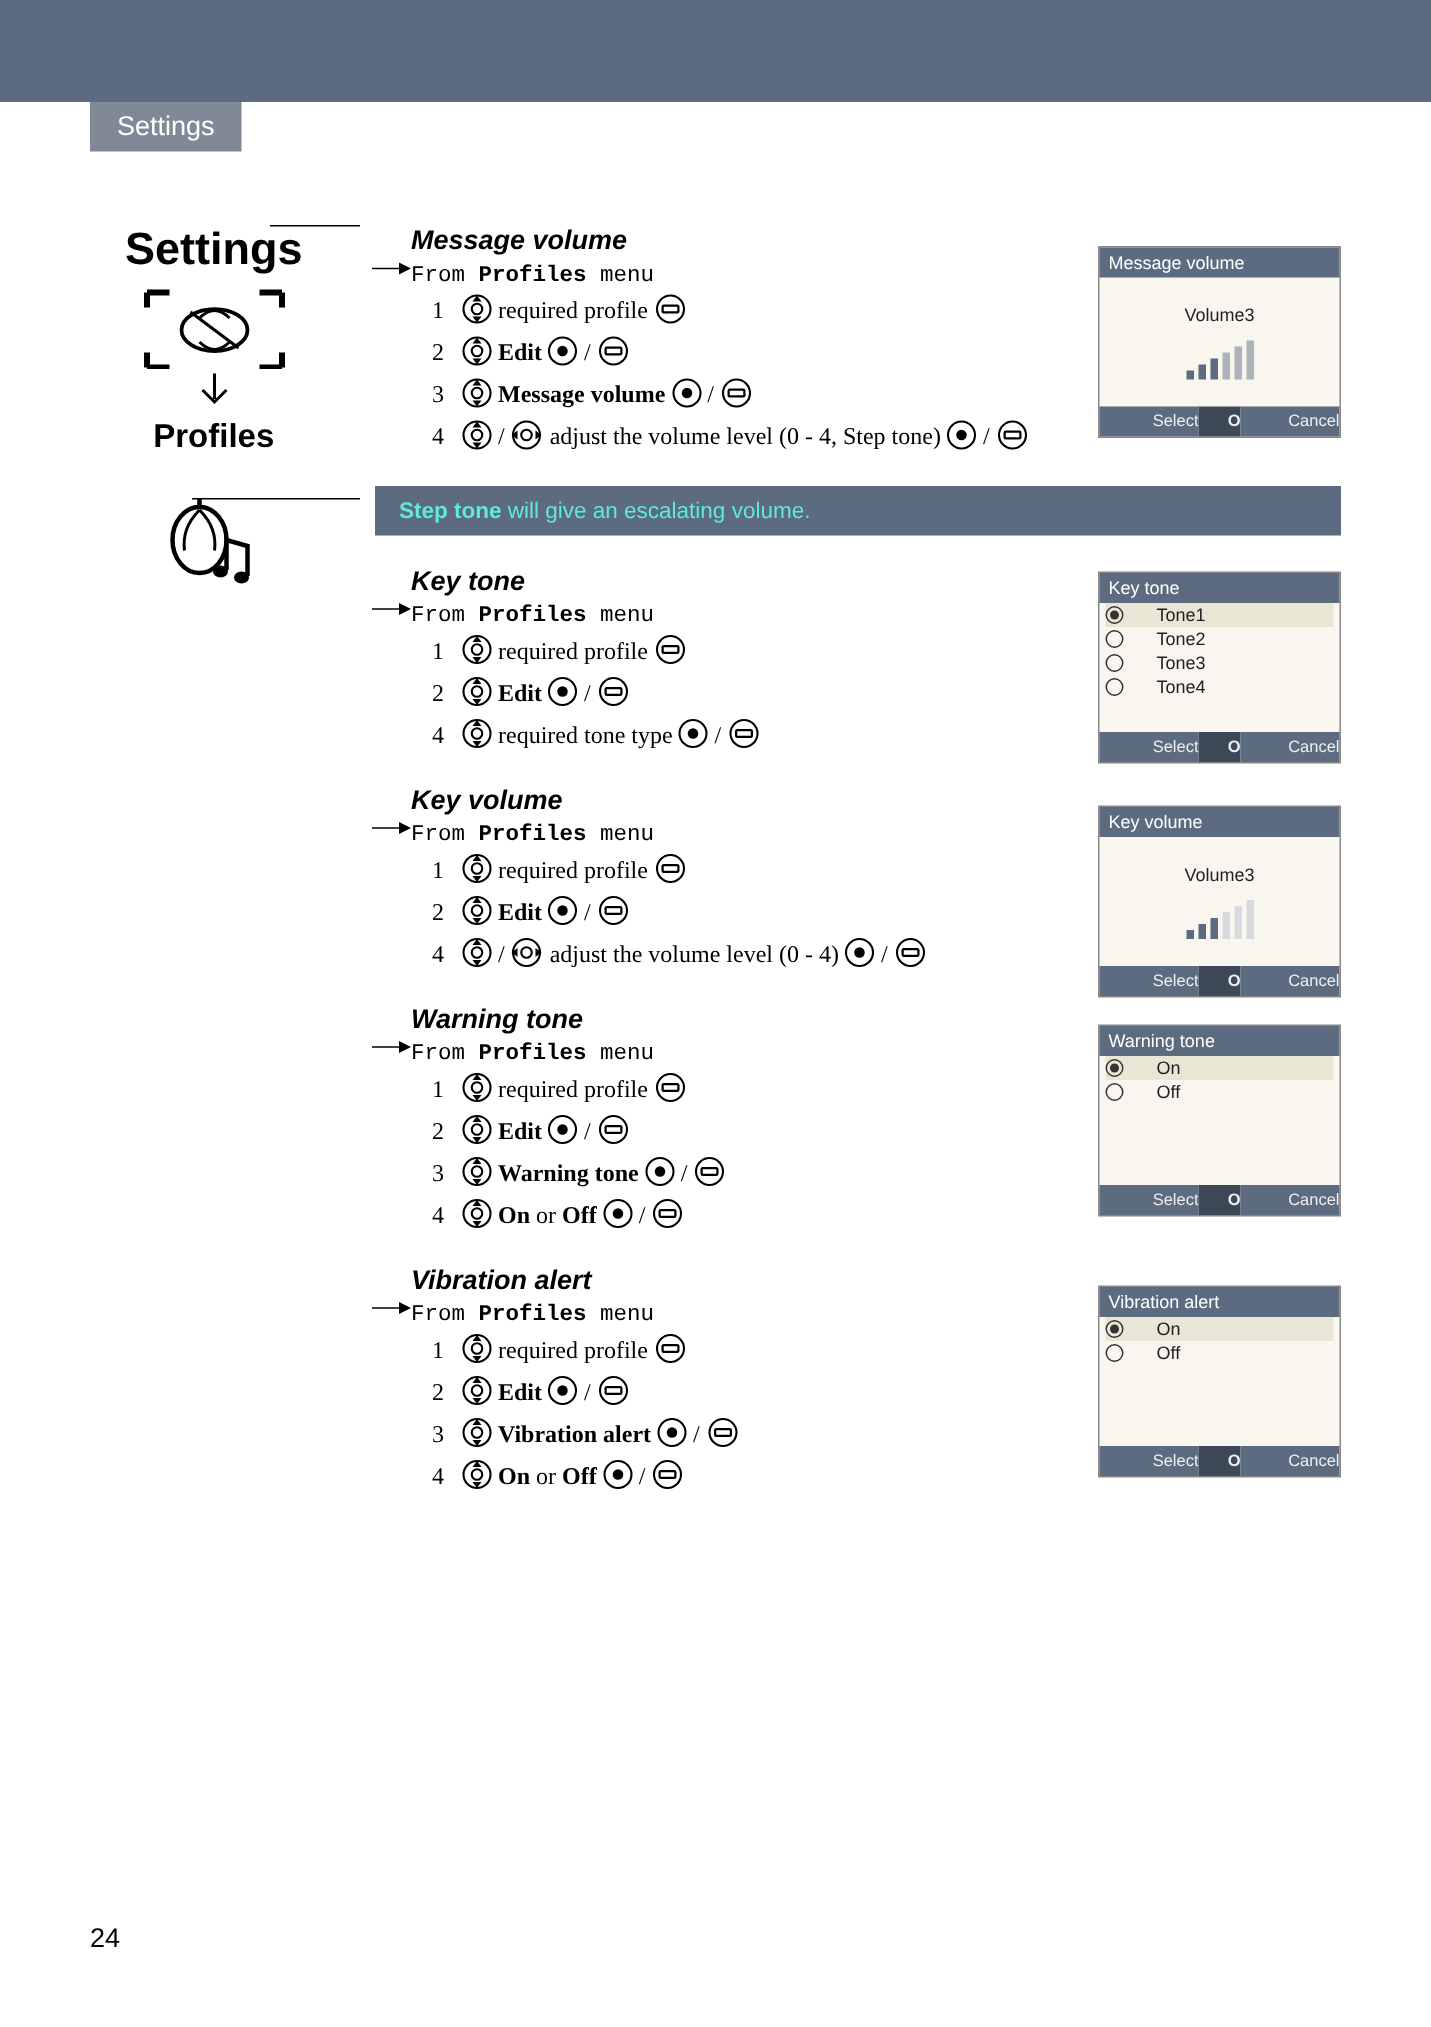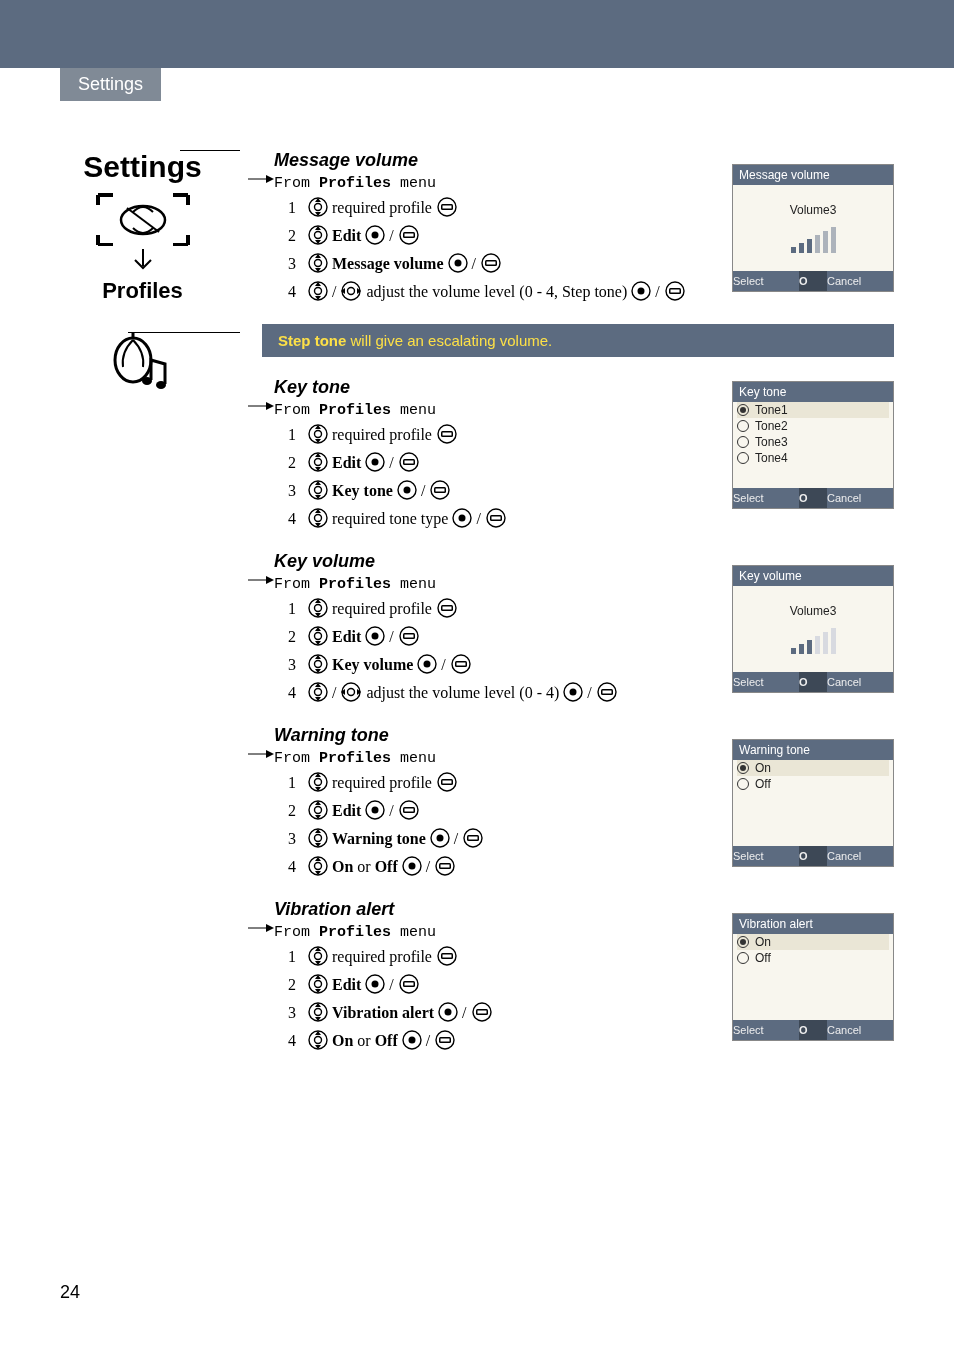--- a/index.html
+++ b/index.html
@@ -21,32 +21,32 @@
   .from-line b { font-weight: bold; }
   .arrow-line { position: absolute; left: -26px; top: 24px; }
   .arrow-line svg { display: block; }
 
   ol.steps { list-style: none; padding: 0; margin: 2px 0 0 14px; }
   ol.steps li { font-size: 16px; line-height: 28px; white-space: nowrap; font-family: Liberation Serif, serif; }
   ol.steps li .num { display: inline-block; width: 16px; text-align: left; }
   ol.steps li .icon { vertical-align: -4px; }
   ol.steps li b { font-weight: bold; }
 
-  .note-bar { background: #5c6b80; color: #fde047; padding: 8px 16px; margin: 16px 0 20px 12px; font-size: 15px; }
+  .note-bar { background: #5c6b80; color: #5eead4; padding: 8px 16px; margin: 16px 0 20px 0; font-size: 15px; }
   .note-bar b { font-weight: bold; }
 
   
   .mini-screen { position: absolute; right: 0; width: 160px; height: 126px; border: 1px solid #888; background: #f8f6ee; font-family: Arial, sans-serif; font-size: 12px; color: #222; }
   .mini-screen .titlebar { background: #5c6b80; color: #fff; padding: 3px 6px; font-size: 12px; font-weight: normal; }
   .mini-screen .body { padding: 6px 10px; }
   .mini-screen .body .centered { text-align: center; margin-top: 12px; }
   .mini-screen .softkeys { position: absolute; bottom: 0; left: 0; right: 0; display: flex; height: 20px; font-size: 11px; color: #eee; }
-  .mini-screen .softkeys .sk { flex: 1; background: #5c6b80; text-align: left; line-height: 20px; }
+  .mini-screen .softkeys .sk { flex: 1; background: #5c6b80; text-align: right; line-height: 20px; }
   .mini-screen .softkeys .sk.center { width: 28px; flex: 0 0 28px; background: #3d4856; font-weight: bold; }
-  .radio-row { display: flex; align-items: center; gap: 6px; line-height: 16px; }
+  .radio-row { display: flex; align-items: center; gap: 22px; line-height: 16px; }
   .radio-dot { width: 10px; height: 10px; border: 1px solid #333; border-radius: 50%; display: inline-block; position: relative; }
   .radio-row.sel { background: #eae6d6; }
   .radio-row.sel .radio-dot::after { content: ""; position: absolute; inset: 2px; background: #333; border-radius: 50%; }
   .vol-bars { display: flex; align-items: flex-end; justify-content: center; gap: 3px; height: 30px; margin-top: 6px; }
   .vol-bars span { width: 5px; background: #adb3bb; }
   .vol-bars.dim span { background: #d8dae0; }
   .vol-bars span.on { background: #5c6b80; }
 
   .page-num { position: absolute; left: 60px; bottom: 48px; font-size: 18px; }
 
@@ -255,39 +255,20 @@
                 <circle cx="10" cy="10" r="9" fill="none" stroke="#000" stroke-width="1.4"></circle>
                 <circle cx="10" cy="10" r="3.5" fill="#000"></circle>
               </svg>
             /
             <svg class="icon" width="22" height="20">
                 <circle cx="11" cy="10" r="9" fill="none" stroke="#000" stroke-width="1.4"></circle>
                 <rect x="5" y="7" width="12" height="6" rx="1.5" fill="#000"></rect>
                 <rect x="6.5" y="8.5" width="9" height="3" fill="#fff"></rect>
               </svg>
           </li>
-          <li><span class="num">3</span>
-            <svg class="icon" width="20" height="20">
-                <circle cx="10" cy="10" r="9" fill="none" stroke="#000" stroke-width="1.4"></circle>
-                <circle cx="10" cy="10" r="3.5" fill="none" stroke="#000" stroke-width="1.4"></circle>
-                <polygon points="10,1 7,5 13,5" fill="#000"></polygon>
-                <polygon points="10,19 7,15 13,15" fill="#000"></polygon>
-              </svg>
-            <b>Key tone</b>
-            <svg class="icon" width="20" height="20">
-                <circle cx="10" cy="10" r="9" fill="none" stroke="#000" stroke-width="1.4"></circle>
-                <circle cx="10" cy="10" r="3.5" fill="#000"></circle>
-              </svg>
-            /
-            <svg class="icon" width="22" height="20">
-                <circle cx="11" cy="10" r="9" fill="none" stroke="#000" stroke-width="1.4"></circle>
-                <rect x="5" y="7" width="12" height="6" rx="1.5" fill="#000"></rect>
-                <rect x="6.5" y="8.5" width="9" height="3" fill="#fff"></rect>
-              </svg>
-          </li>
           <li><span class="num">4</span>
             <svg class="icon" width="20" height="20">
                 <circle cx="10" cy="10" r="9" fill="none" stroke="#000" stroke-width="1.4"></circle>
                 <circle cx="10" cy="10" r="3.5" fill="none" stroke="#000" stroke-width="1.4"></circle>
                 <polygon points="10,1 7,5 13,5" fill="#000"></polygon>
                 <polygon points="10,19 7,15 13,15" fill="#000"></polygon>
               </svg>
             <span>required tone type</span>
             <svg class="icon" width="20" height="20">
                 <circle cx="10" cy="10" r="9" fill="none" stroke="#000" stroke-width="1.4"></circle>
@@ -359,39 +340,20 @@
               </svg>
           </li>
           <li><span class="num">2</span>
             <svg class="icon" width="20" height="20">
                 <circle cx="10" cy="10" r="9" fill="none" stroke="#000" stroke-width="1.4"></circle>
                 <circle cx="10" cy="10" r="3.5" fill="none" stroke="#000" stroke-width="1.4"></circle>
                 <polygon points="10,1 7,5 13,5" fill="#000"></polygon>
                 <polygon points="10,19 7,15 13,15" fill="#000"></polygon>
               </svg>
             <b>Edit</b>
-            <svg class="icon" width="20" height="20">
-                <circle cx="10" cy="10" r="9" fill="none" stroke="#000" stroke-width="1.4"></circle>
-                <circle cx="10" cy="10" r="3.5" fill="#000"></circle>
-              </svg>
-            /
-            <svg class="icon" width="22" height="20">
-                <circle cx="11" cy="10" r="9" fill="none" stroke="#000" stroke-width="1.4"></circle>
-                <rect x="5" y="7" width="12" height="6" rx="1.5" fill="#000"></rect>
-                <rect x="6.5" y="8.5" width="9" height="3" fill="#fff"></rect>
-              </svg>
-          </li>
-          <li><span class="num">3</span>
-            <svg class="icon" width="20" height="20">
-                <circle cx="10" cy="10" r="9" fill="none" stroke="#000" stroke-width="1.4"></circle>
-                <circle cx="10" cy="10" r="3.5" fill="none" stroke="#000" stroke-width="1.4"></circle>
-                <polygon points="10,1 7,5 13,5" fill="#000"></polygon>
-                <polygon points="10,19 7,15 13,15" fill="#000"></polygon>
-              </svg>
-            <b>Key volume</b>
             <svg class="icon" width="20" height="20">
                 <circle cx="10" cy="10" r="9" fill="none" stroke="#000" stroke-width="1.4"></circle>
                 <circle cx="10" cy="10" r="3.5" fill="#000"></circle>
               </svg>
             /
             <svg class="icon" width="22" height="20">
                 <circle cx="11" cy="10" r="9" fill="none" stroke="#000" stroke-width="1.4"></circle>
                 <rect x="5" y="7" width="12" height="6" rx="1.5" fill="#000"></rect>
                 <rect x="6.5" y="8.5" width="9" height="3" fill="#fff"></rect>
               </svg>

